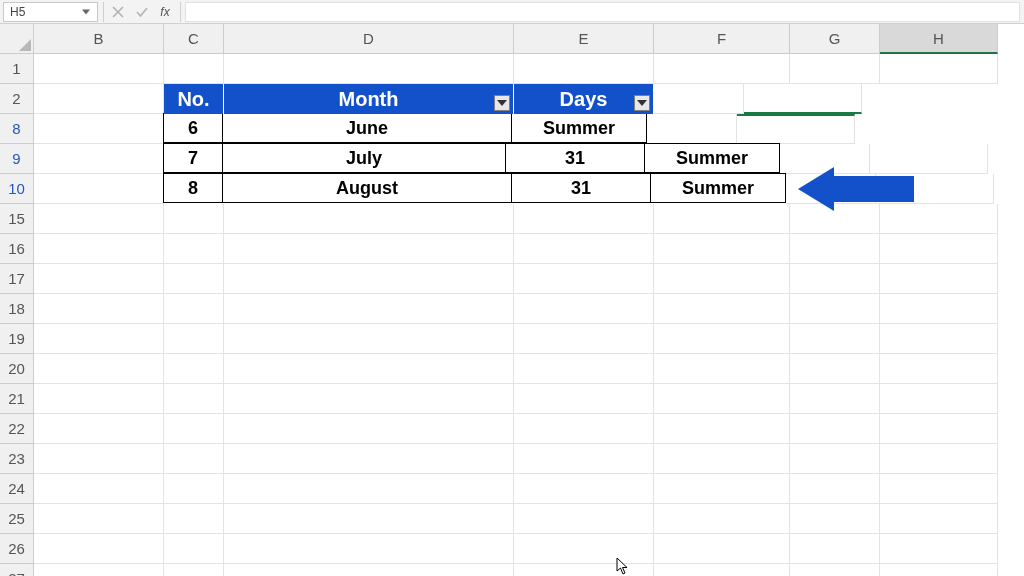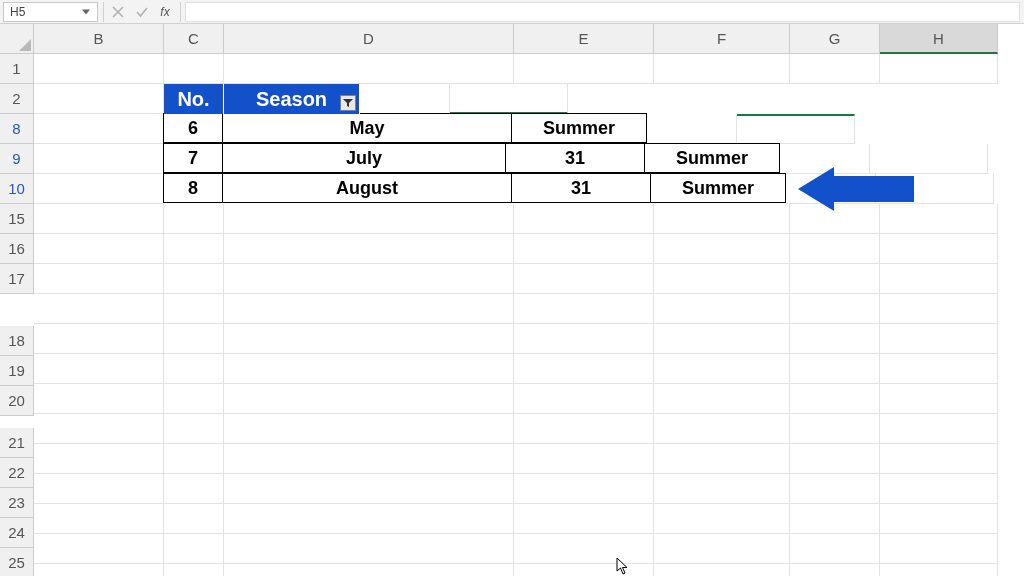--- a/index.html
+++ b/index.html
@@ -150,24 +150,24 @@
     </div>
   <div class="rowheads" id="rowheads">
       <div class="rh" style="height: 30px;">1</div>
       <div class="rh" style="height: 30px;">2</div>
       <div class="rh filtered" style="height: 30px;">8</div>
       <div class="rh filtered" style="height: 30px;">9</div>
       <div class="rh filtered" style="height: 30px;">10</div>
       <div class="rh" style="height: 30px;">15</div>
       <div class="rh" style="height: 30px;">16</div>
       <div class="rh" style="height: 30px;">17</div>
-      <div class="rh" style="height: 30px; margin-top: 32px;">18</div>
+      <div class="rh" style="height: 30px;">18</div>
       <div class="rh" style="height: 30px;">19</div>
       <div class="rh" style="height: 30px;">20</div>
-      <div class="rh" style="height: 30px; margin-top: 12px;">21</div>
+      <div class="rh" style="height: 30px;">21</div>
       <div class="rh" style="height: 30px;">22</div>
       <div class="rh" style="height: 30px;">23</div>
       <div class="rh" style="height: 30px;">24</div>
       <div class="rh" style="height: 30px;">25</div>
       <div class="rh" style="height: 30px;">26</div>
       <div class="rh" style="height: 30px;">27</div>
     </div>
   <div class="cells" id="cells">
       <div class="row" style="height: 30px;">
         <div class="cell" style="width: 130px; height: 30px;"></div>
@@ -176,35 +176,43 @@
         <div class="cell" style="width: 140px; height: 30px;"></div>
         <div class="cell" style="width: 136px; height: 30px;"></div>
         <div class="cell" style="width: 90px; height: 30px;"></div>
         <div class="cell" style="width: 118px; height: 30px;"></div>
       </div>
       <div class="row" style="height: 30px; align-items: flex-end;">
         <div class="cell" style="width: 130px; height: 30px;"></div>
         <div class="cell thdr" style="width: 60px; height: 30px;">
           <span>No.</span>
         </div>
-        <div class="cell thdr" style="width: 136px; height: 30px;">
-          <span>Season</span>
+        <div class="cell thdr" style="width: 290px; height: 30px;">
+          <span>Month</span>
           <div class="filter-btn">
             <svg viewBox="0 0 10 8">
-              <path d="M0 0 H10 L6 4 V8 L4 7 V4 Z" fill="#333"></path>
+              <polygon points="0,1 10,1 5,7" fill="#333"></polygon>
             </svg>
           </div>
         </div>
+        <div class="cell thdr" style="width: 140px; height: 30px;">
+          <span>Days</span>
+          <div class="filter-btn">
+            <svg viewBox="0 0 10 8">
+              <polygon points="0,1 10,1 5,7" fill="#333"></polygon>
+            </svg>
+          </div>
+        </div>
         <div class="cell" style="width: 90px; height: 30px;"></div>
         <div class="cell" style="width: 118px; height: 30px; border-bottom: 2px solid rgb(26, 122, 70);"></div>
       </div>
       <div class="row" style="height: 30px;">
         <div class="cell" style="width: 130px; height: 30px;"></div>
         <div class="cell td" style="width: 60px; height: 30px;">6</div>
-        <div class="cell td" style="width: 290px; height: 30px;">May</div>
+        <div class="cell td" style="width: 290px; height: 30px;">June</div>
         <div class="cell td" style="width: 136px; height: 30px;">Summer</div>
         <div class="cell" style="width: 90px; height: 30px;"></div>
         <div class="cell" style="width: 118px; height: 30px; border-top: 2px solid rgb(26, 122, 70);"></div>
       </div>
       <div class="row" style="height: 30px;">
         <div class="cell" style="width: 130px; height: 30px;"></div>
         <div class="cell td" style="width: 60px; height: 30px;">7</div>
         <div class="cell td" style="width: 284px; height: 30px;">July</div>
         <div class="cell td" style="width: 140px; height: 30px;">31</div>
         <div class="cell td" style="width: 136px; height: 30px;">Summer</div>

